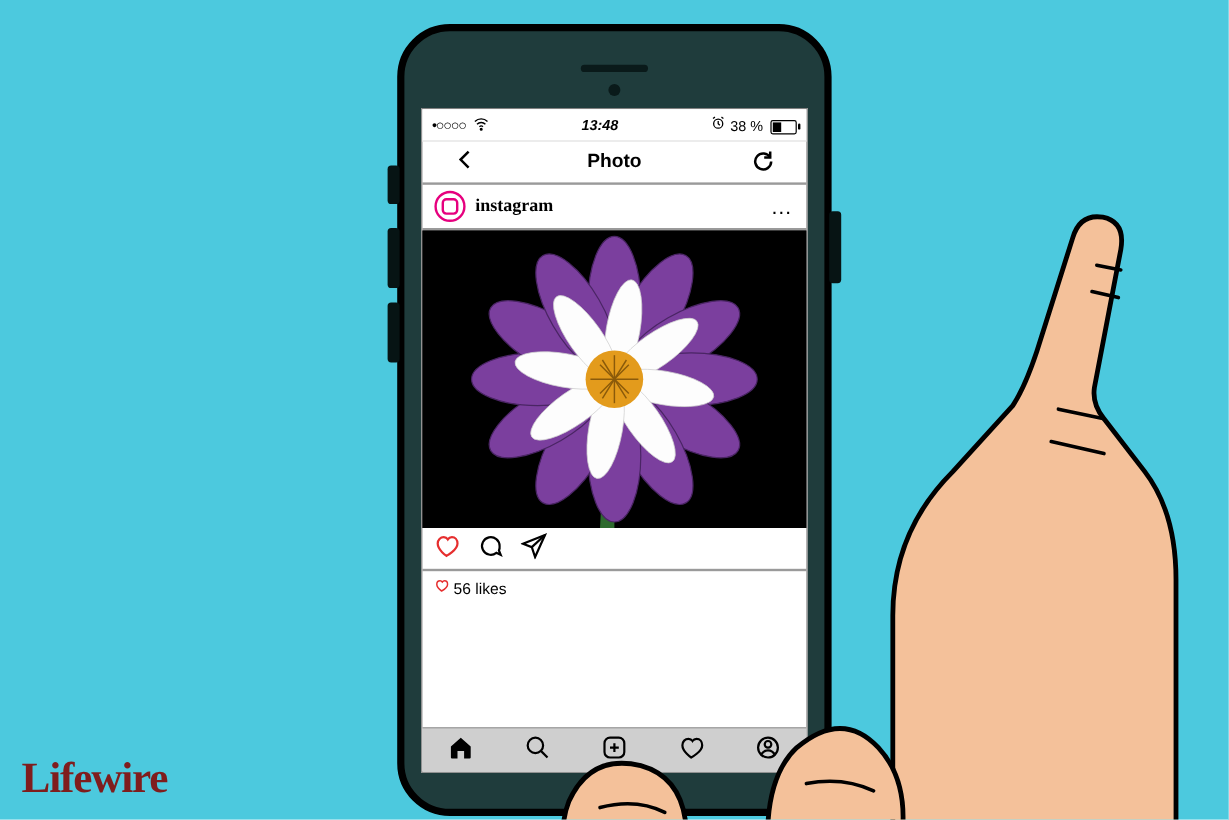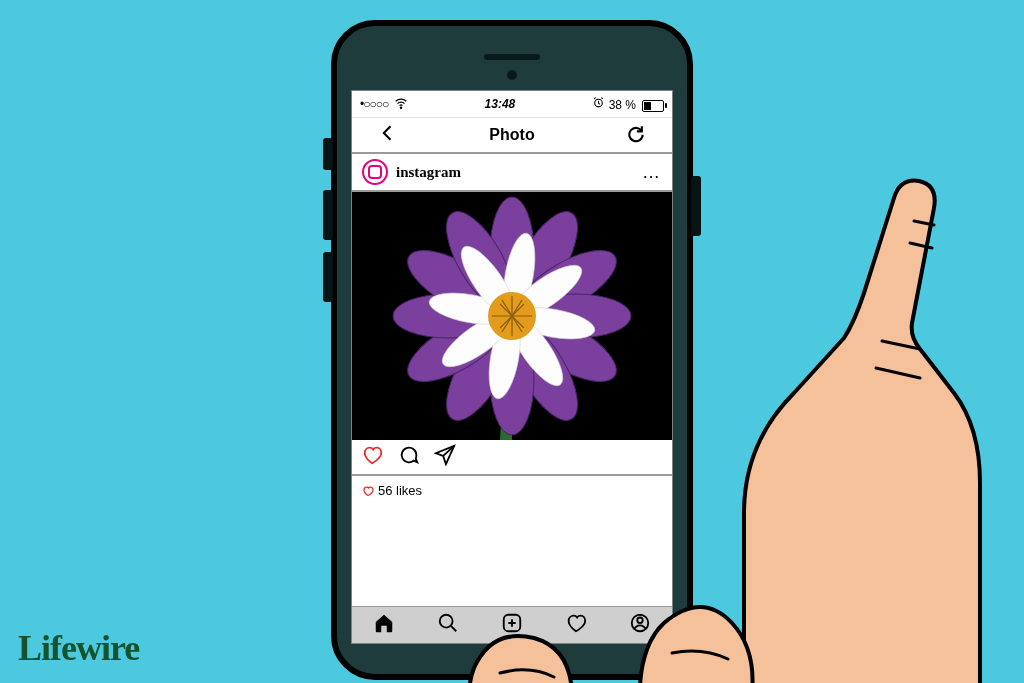--- a/index.html
+++ b/index.html
@@ -1,17 +1,17 @@
 <!DOCTYPE html>
 <html><head>
 <meta charset="utf-8">
 <style>
   html,body{margin:0;padding:0;width:1024px;height:683px;overflow:hidden;font-family:"Comic Sans MS","Segoe Script","Bradley Hand",cursive,sans-serif;}
   .stage{position:relative;width:1024px;height:683px;background:#4cc9de;}
-  .logo{position:absolute;left:18px;bottom:14px;font-family:Georgia,"Times New Roman",serif;font-weight:900;font-size:36px;color:#14532d;letter-spacing:-1px;}
+  .logo{position:absolute;left:18px;bottom:14px;font-family:Georgia,"Times New Roman",serif;font-weight:900;font-size:36px;color:#7f1d1d;letter-spacing:-1px;}
   
   .phone{position:absolute;left:331px;top:20px;width:362px;height:660px;background:#1f3c3c;border:6px solid #000;border-radius:44px;box-sizing:border-box;}
   .side-btn{position:absolute;background:#071414;border-radius:3px;}
   .side-btn.s1{left:-14px;top:112px;width:10px;height:32px;}
   .side-btn.s2{left:-14px;top:164px;width:10px;height:50px;}
   .side-btn.s3{left:-14px;top:226px;width:10px;height:50px;}
   .side-btn.r1{right:-14px;top:150px;width:10px;height:60px;}
   .speaker{position:absolute;left:50%;top:28px;transform:translateX(-50%);width:56px;height:6px;background:#0a1a1a;border-radius:4px;}
   .front-cam{position:absolute;left:50%;top:44px;transform:translateX(-50%);width:10px;height:10px;background:#0a1a1a;border-radius:50%;}
   .screen{position:absolute;left:14px;right:14px;top:64px;bottom:30px;background:#fff;display:flex;flex-direction:column;border:1px solid #808080;}
@@ -36,21 +36,21 @@
   .username{font-size:15px;font-weight:600;font-family:"Comic Sans MS",cursive;}
   .dots3{font-size:18px;letter-spacing:2px;font-family:sans-serif;}
   
   .post-img{flex:0 0 auto;height:248px;background:#000;position:relative;}
   .post-img svg{position:absolute;inset:0;width:100%;height:100%;}
   
   .actions{height:34px;display:flex;align-items:center;gap:14px;padding:0 10px;border-bottom:2px solid #9a9a9a;}
   .actions svg{width:22px;height:22px;}
   
   .cap{padding:6px 10px 8px;font-size:14px;line-height:1.35;}
-  .likes{display:flex;align-items:center;gap:4px;font-size:13px;margin-bottom:4px;}
+  .likes{display:flex;gap:4px;font-size:13px;margin-bottom:4px;}
   .likes svg{width:12px;height:12px;}
   .cap .user{font-weight:700;margin-right:4px;}
   
   .tabbar{margin-top:auto;height:36px;background:#cfcfcf;display:flex;align-items:center;justify-content:space-around;border-top:1px solid #9a9a9a;}
   .tabbar svg{width:22px;height:22px;}
   
   .hand{position:absolute;right:-10px;bottom:-30px;width:620px;height:620px;}
 </style>
 </head>
 <body>

